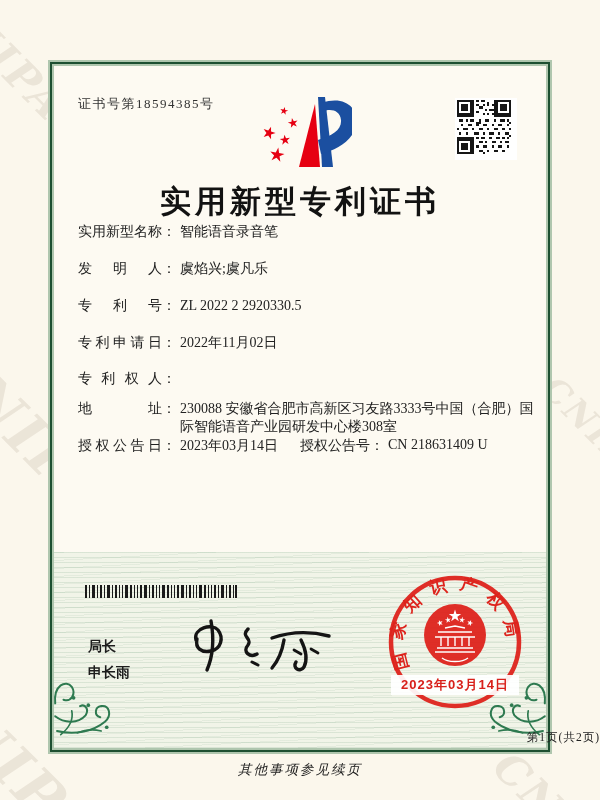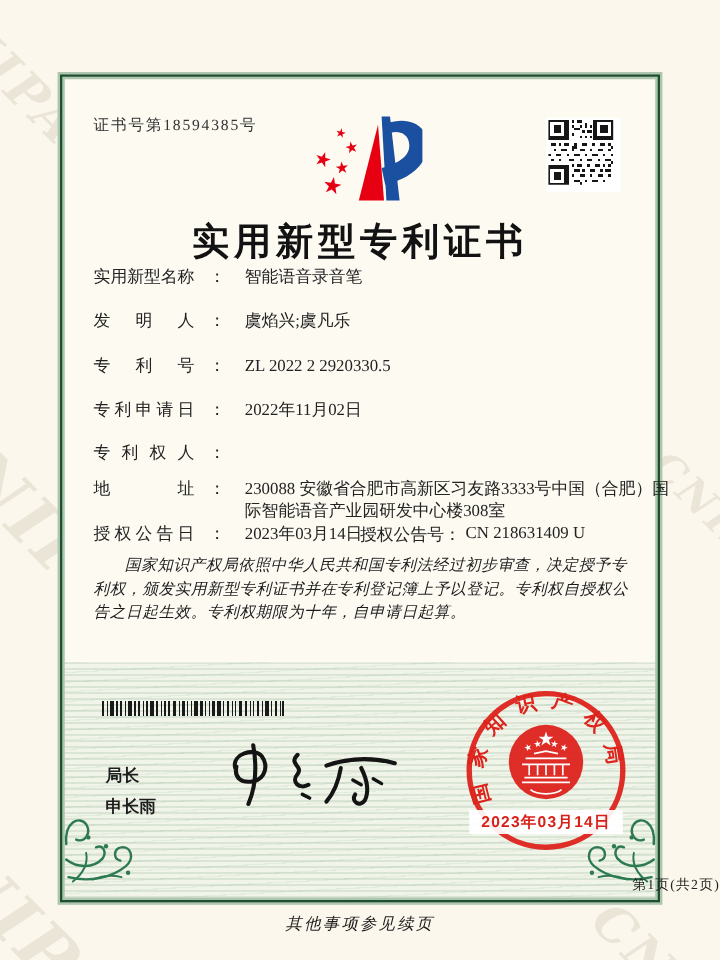--- a/index.html
+++ b/index.html
@@ -37,21 +37,21 @@
   }
   
   .cert-no{position:absolute;left:78px;top:95px;font-size:13px;letter-spacing:1.5px;color:#333;}
   .qr{position:absolute;left:455px;top:98px;width:58px;height:58px;background:#fff;padding:2px;}
   .logo{position:absolute;left:252px;top:95px;width:100px;height:88px;}
   .title{
     position:absolute;left:0;top:181px;width:600px;text-align:center;
     font-size:31px;font-weight:bold;letter-spacing:4px;color:#121212;
   }
   
-  .frow{position:absolute;left:78px;font-size:14px;line-height:17px;display:flex;color:#222;gap:12px;}
+  .frow{position:absolute;left:78px;font-size:14px;line-height:17px;display:flex;color:#222;}
   .fl{
     display:inline-block;width:84px;flex:none;
     text-align:justify;text-align-last:justify;text-justify:inter-character;
   }
   .fc{flex:none;padding-right:4px;}
   .fv{display:inline-block;max-width:360px;}
   .fv-num{font-family:"Liberation Serif",serif;}
   .frow2{position:absolute;left:300px;font-size:14px;display:flex;color:#222;}
   .frow2 .fl{width:70px;}
   
@@ -165,21 +165,20 @@
   <span class="fc">：</span>
   <span class="fv">2023年03月14日</span>
 </div>
 <div class="frow2" style="top:437px;">
   <span class="fl">授权公告号</span>
   <span class="fc">：</span>
   <span class="fv fv-num">CN 218631409 U</span>
 </div>
 
 <div class="paras">
-  <p>国家知识产权局依照中华人民共和国专利法经过初步审查，决定授予专利权，颁发实用新型专利证书并在专利登记簿上予以登记。专利权自授权公告之日起生效。专利权期限为十年，自申请日起算。</p>
 </div>
 
 <div class="barcode">
   <svg width="152" height="13" viewBox="0 0 152 13" fill="#1a1a1a" shape-rendering="crispEdges">
     <path d="M0,0h2v13h-2z M4,0h1v13h-1z M7,0h3v13h-3z M12,0h1v13h-1z M15,0h2v13h-2z M19,0h1v13h-1z M22,0h3v13h-3z M27,0h1v13h-1z M30,0h2v13h-2z M34,0h1v13h-1z M37,0h1v13h-1z M40,0h3v13h-3z M45,0h2v13h-2z M49,0h1v13h-1z M52,0h1v13h-1z M55,0h2v13h-2z M59,0h3v13h-3z M64,0h1v13h-1z M67,0h2v13h-2z M71,0h1v13h-1z M74,0h1v13h-1z M77,0h3v13h-3z M82,0h2v13h-2z M86,0h1v13h-1z M89,0h1v13h-1z M92,0h2v13h-2z M96,0h3v13h-3z M101,0h1v13h-1z M104,0h2v13h-2z M108,0h1v13h-1z M111,0h1v13h-1z M114,0h3v13h-3z M119,0h2v13h-2z M123,0h1v13h-1z M126,0h1v13h-1z M129,0h2v13h-2z M133,0h1v13h-1z M136,0h3v13h-3z M141,0h1v13h-1z M144,0h2v13h-2z M148,0h1v13h-1z M150,0h2v13h-2z"></path>
   </svg>
 </div>
 
 <div class="signer">
   <div>局长</div>

